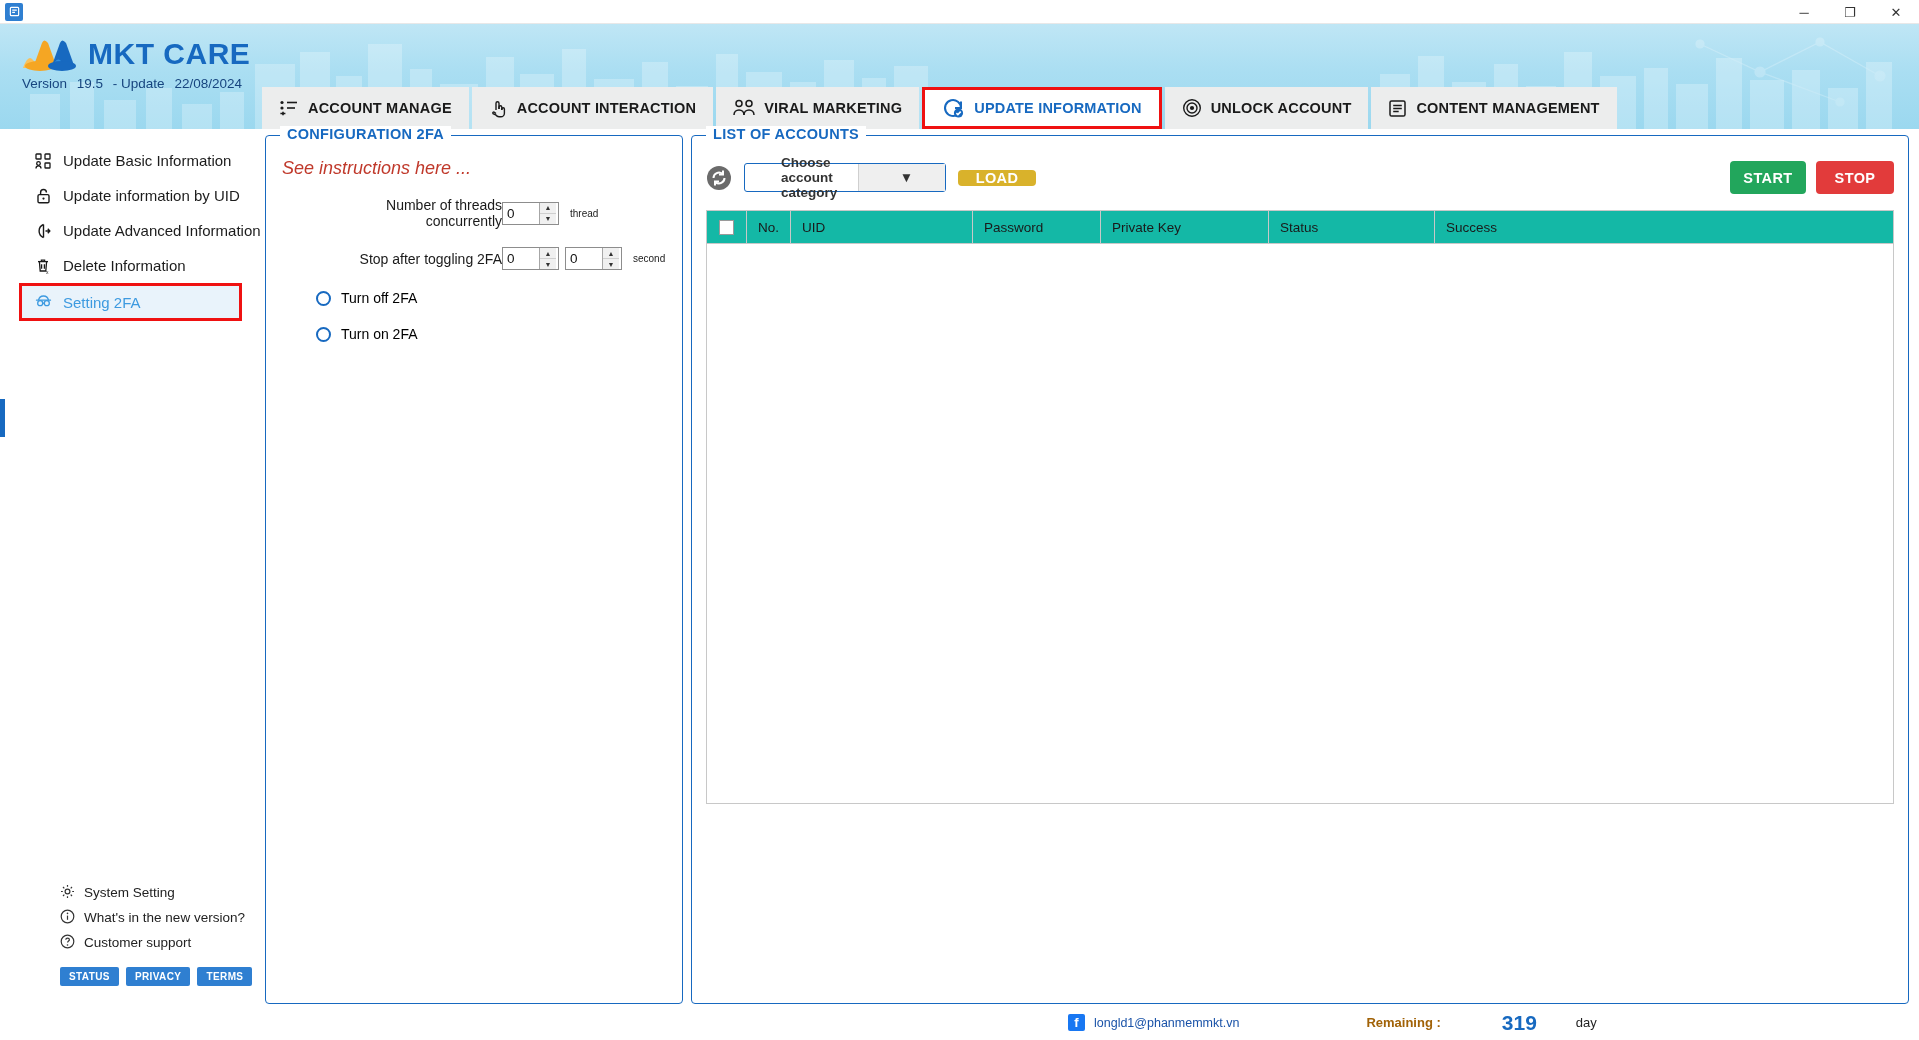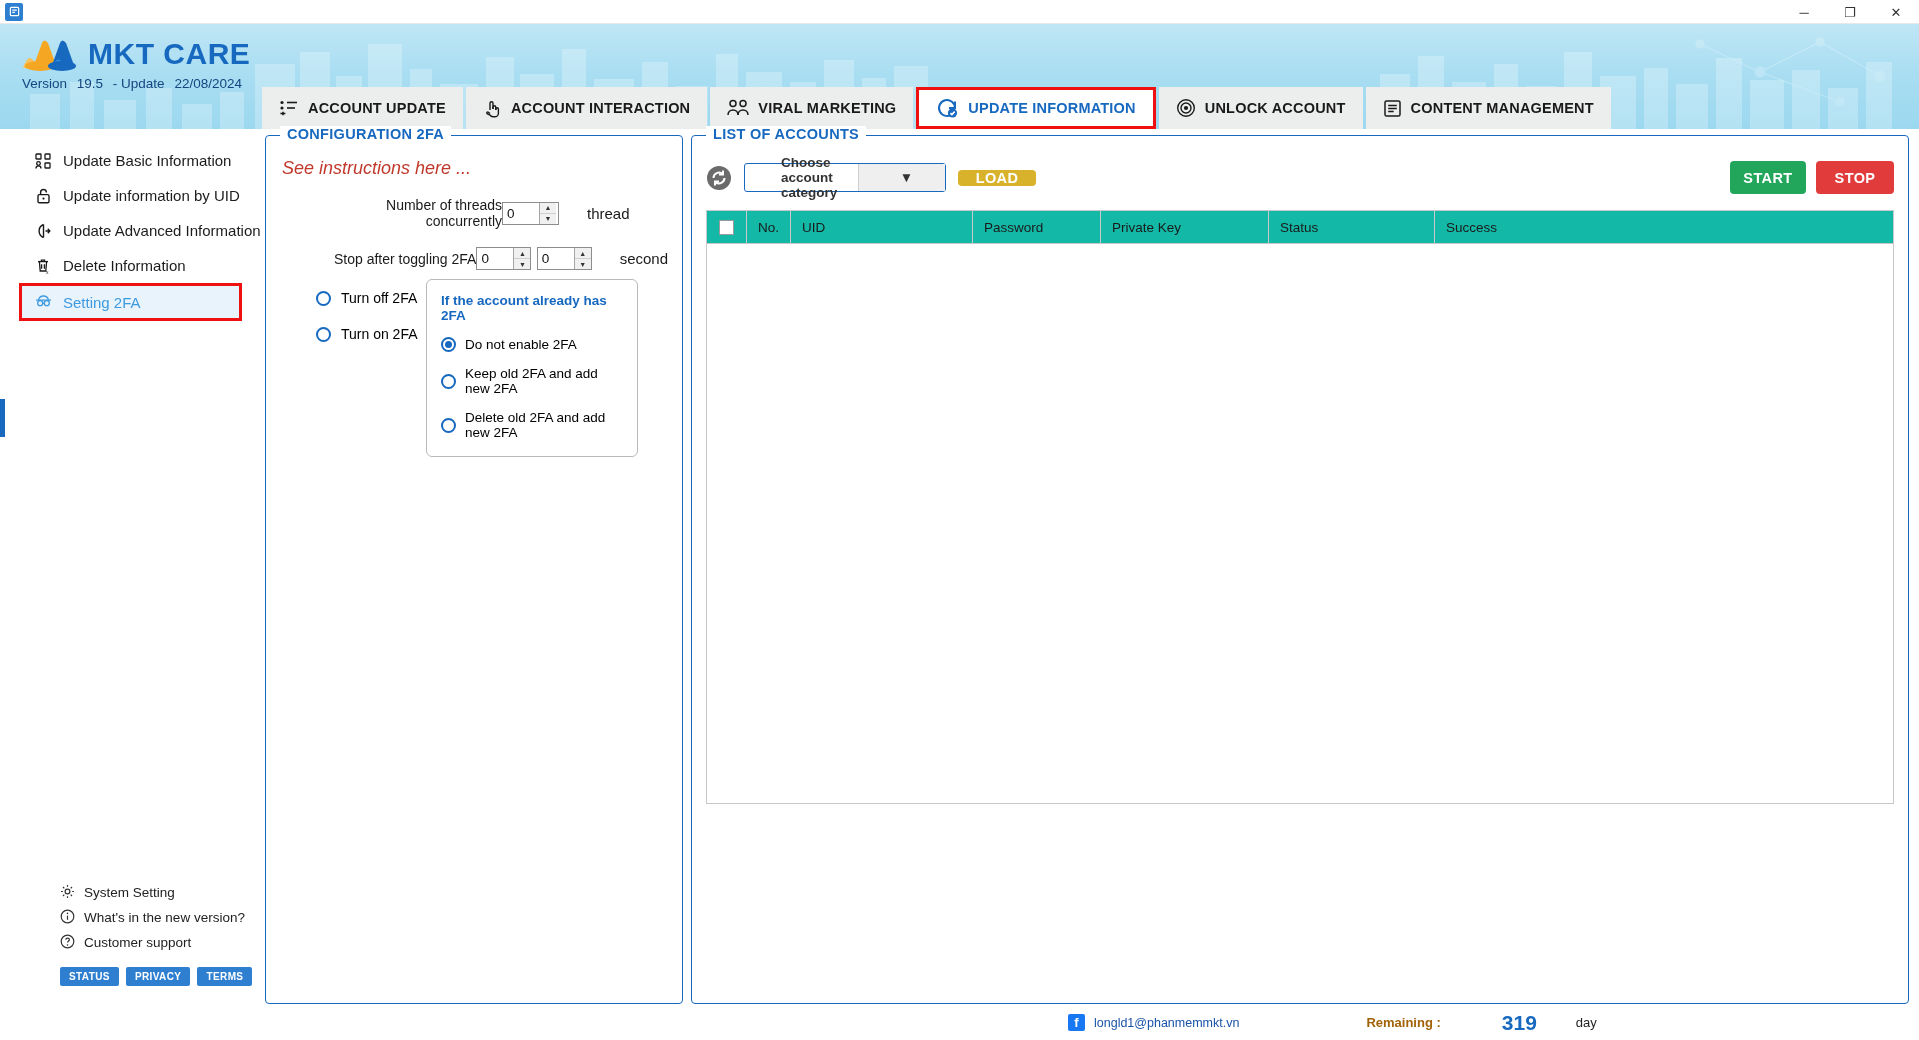--- a/index.html
+++ b/index.html
@@ -127,21 +127,21 @@
   }
   .spin-btns {
     width: 17px; height: 100%; border-left: 1px solid #a6a6a6;
     display: flex; flex-direction: column; background: #f0f0f0;
   }
   .spin-btns div {
     flex: 1; display: flex; align-items: center; justify-content: center;
     font-size: 7px; color: #333;
   }
   .spin-btns div:first-child { border-bottom: 1px solid #cfcfcf; }
-  .unit { font-size: 15px; color: #1a1a1a; margin-left: 28px; }
+  .unit { font-size: 10px; color: #1a1a1a; margin-left: 11px; }
 
   .radio-row { display: flex; align-items: center; gap: 10px; margin: 20px 0 0 36px; font-size: 14px; }
   .radio {
     width: 15px; height: 15px; border: 2px solid #1769c0; border-radius: 50%;
     display: flex; align-items: center; justify-content: center; flex: 0 0 auto;
   }
   .radio.on::after {
     content: ''; width: 7px; height: 7px; border-radius: 50%; background: #1769c0;
   }
 
@@ -302,21 +302,21 @@
     <div class="nav-tab">
       <span class="nav-ico">
         <svg width="20" height="18" viewBox="0 0 20 18" fill="none" stroke="#1a1a1a" stroke-width="1.6">
           <circle cx="3" cy="3.5" r="1.6" fill="#1a1a1a" stroke="none"></circle>
             <path d="M8 3.5h10"></path>
           <circle cx="3" cy="9" r="1.6" fill="#1a1a1a" stroke="none"></circle>
             <path d="M8 9h8"></path>
           <path d="M1.4 14.5h5M4 12.8v3.4"></path>
         </svg>
       </span>
-      <span>ACCOUNT UPDATE</span>
+      <span>ACCOUNT MANAGE</span>
     </div>
 
     <div class="nav-tab">
       <span class="nav-ico">
         <svg width="19" height="19" viewBox="0 0 19 19" fill="none" stroke="#1a1a1a" stroke-width="1.4">
           <path d="M7 11V4.2a1.5 1.5 0 1 1 3 0V10"></path>
           <path d="M10 10V8.2a1.4 1.4 0 1 1 2.8 0V11"></path>
           <path d="M12.8 11v-1a1.3 1.3 0 1 1 2.6 0v4.2c0 2-1.6 3.6-3.6 3.6H10c-1.8 0-2.6-1-3.4-2L4 14.6c-.7-.9.5-2 1.4-1.3L7 14.5"></path>
         </svg>
       </span>
@@ -519,36 +519,20 @@
       <div class="radio-row">
         <span class="radio"></span>
         <span>Turn off 2FA</span>
       </div>
 
       <div class="radio-row">
         <span class="radio"></span>
         <span>Turn on 2FA</span>
       </div>
 
-      <div class="subbox">
-        <div class="subbox-title">If the account already has 2FA</div>
-
-        <div class="radio-row">
-          <span class="radio on"></span>
-          <span>Do not enable 2FA</span>
-        </div>
-        <div class="radio-row">
-          <span class="radio"></span>
-          <span>Keep old 2FA and add new 2FA</span>
-        </div>
-        <div class="radio-row">
-          <span class="radio"></span>
-          <span>Delete old 2FA and add new 2FA</span>
-        </div>
-      </div>
     </div>
 
     <div class="panel panel-right">
       <div class="panel-title">LIST OF ACCOUNTS</div>
 
       <div class="rp-toolbar">
         <span class="refresh-ico">
           <svg width="26" height="26" viewBox="0 0 26 26">
             <circle cx="13" cy="13" r="12" fill="#6b6b6b"></circle>
             <path d="M7.5 13a5.5 5.5 0 0 1 9-4.2" fill="none" stroke="#fff" stroke-width="2"></path>

